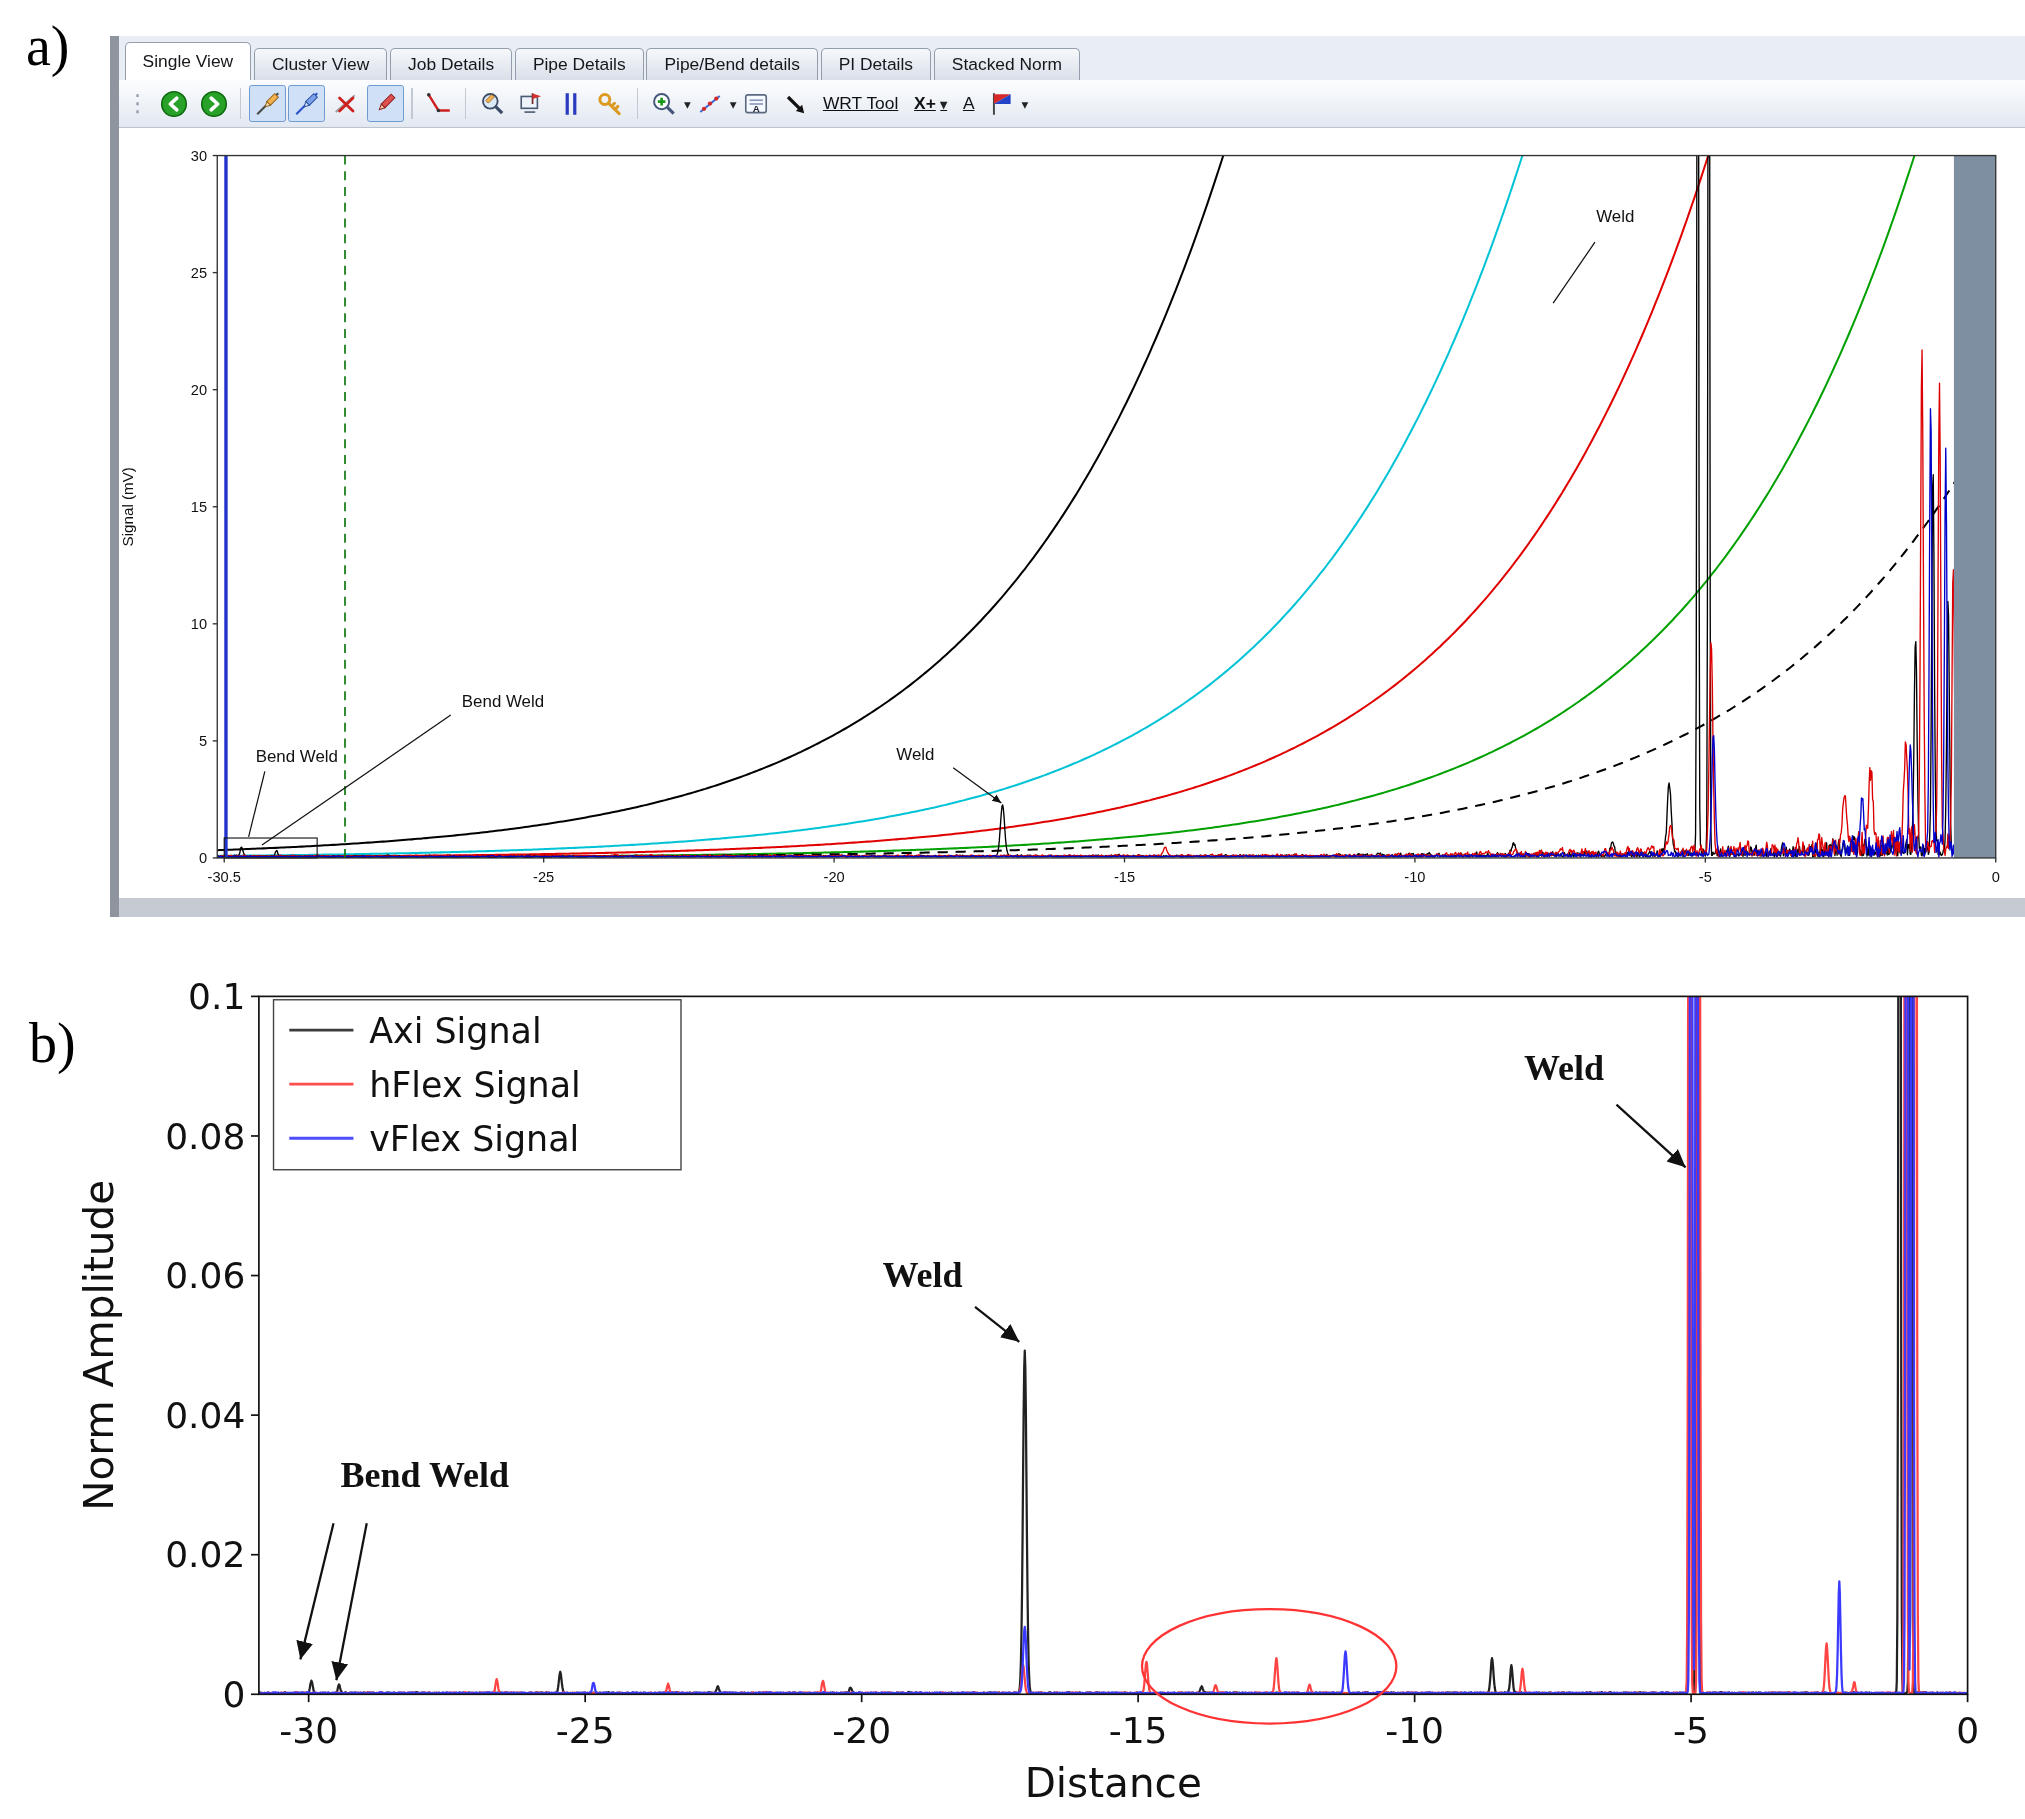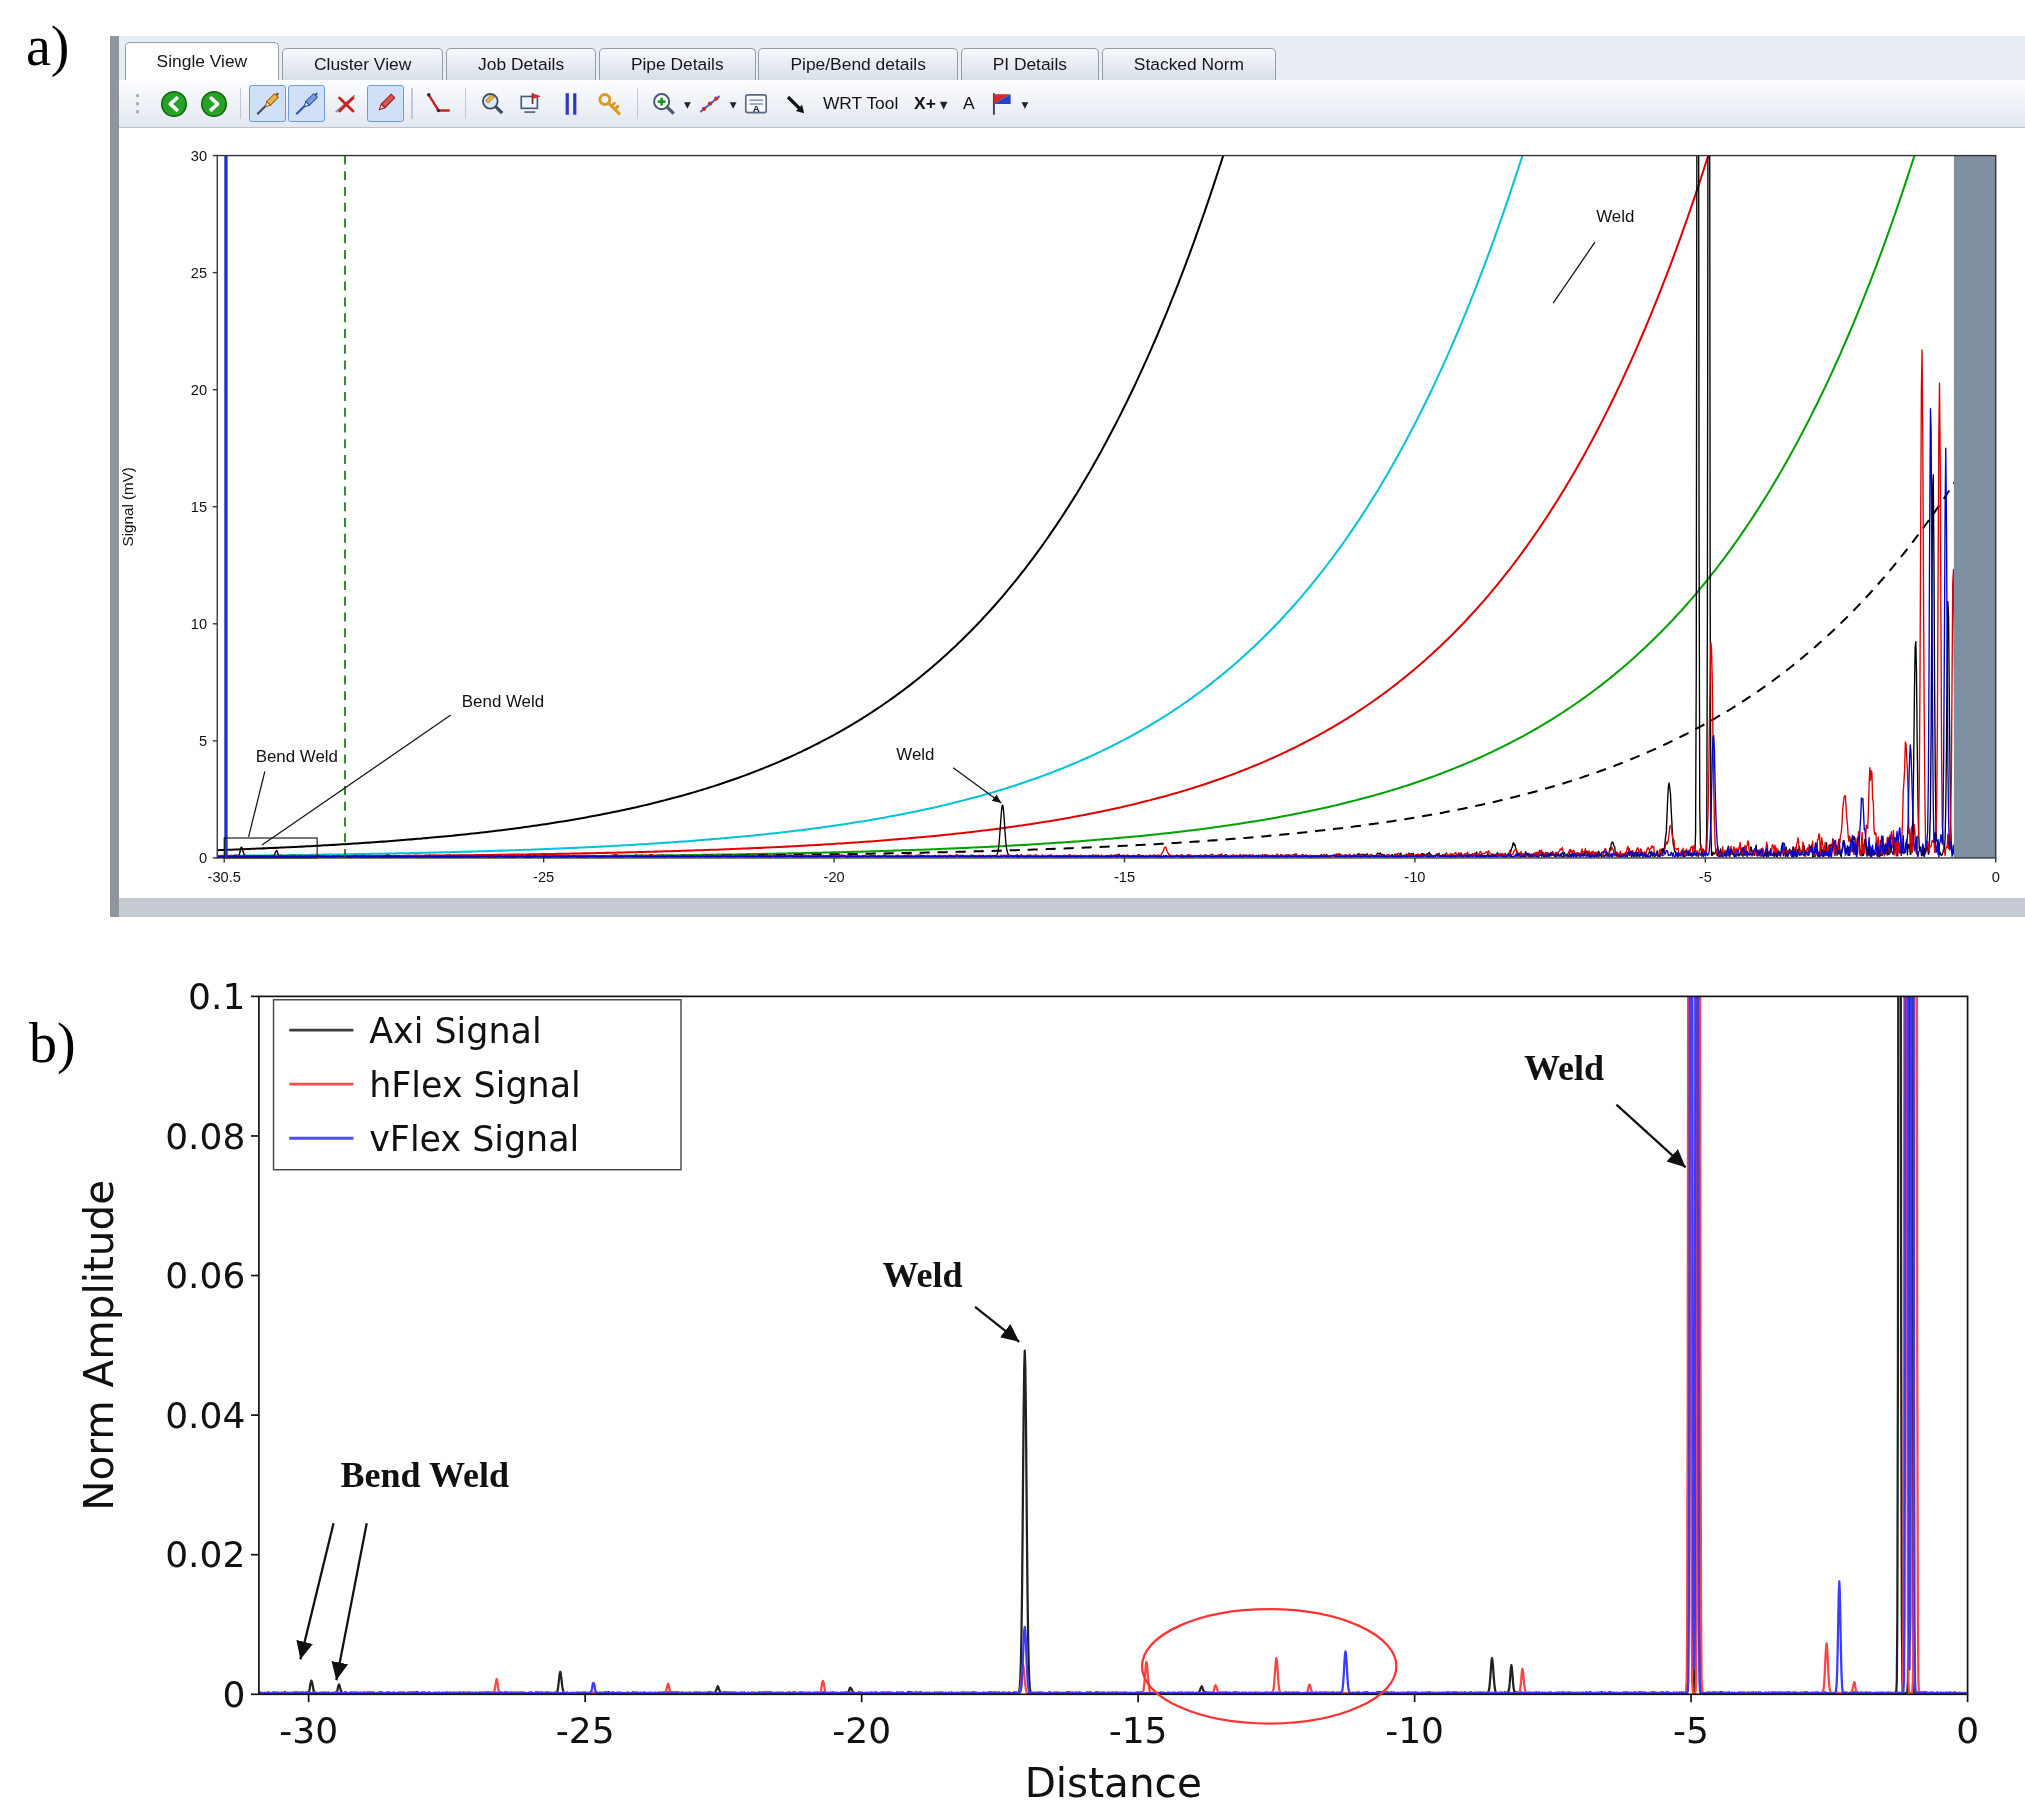--- a/index.html
+++ b/index.html
@@ -6,34 +6,34 @@
   #page{position:relative;width:2025px;height:1820px;background:#fff;overflow:hidden;
         font-family:"Liberation Sans",sans-serif;}
   .panel-label{position:absolute;font-family:"Liberation Serif",serif;font-size:56px;color:#000;}
   #label-a{left:26px;top:13.5px;}
   #label-b{left:29px;top:1011px;}
 
   
   #win-a{position:absolute;left:110px;top:36px;right:0;height:881px;background:#e9edf4;}
   .left-strip{position:absolute;left:0;top:0;bottom:0;width:9px;background:#8f959e;}
   #tabs{position:absolute;left:14.6px;top:3.4px;right:2.3px;height:41px;display:flex;align-items:flex-end;gap:2.8px;}
-  .tab{height:31.5px;display:flex;align-items:center;padding:0 31px;font-size:17.4px;color:#15171a;
+  .tab{height:31.5px;display:flex;align-items:center;padding:0 17px;font-size:17.4px;color:#15171a;
        background:linear-gradient(#f6f8fb,#d9dfe9);border:1.1px solid #939dab;border-bottom:none;
        border-radius:5px 5px 0 0;white-space:nowrap;}
   .tab.active{background:#fff;height:37px;}
   #toolbar{position:absolute;left:9px;right:0;top:44px;height:47px;
        background:linear-gradient(#fcfdff,#e2e8f1);border-bottom:1.1px solid #bcc3cd;
        display:flex;align-items:center;padding:0 5.6px;}
   .grip{color:#98a1b0;font-size:23.6px;line-height:23.6px;margin:0 5.6px 0 1.1px;}
   .tbicon{width:35px;height:35px;display:flex;align-items:center;justify-content:center;
        border:1.1px solid transparent;border-radius:2.8px;margin:0 1.1px;flex:0 0 auto;}
   .tbicon svg{width:28px;height:28px;}
   .tbicon.pressed{background:#cfe0f7;border-color:#6f9bd1;}
   .tbsep{width:1.1px;height:31.5px;background:#c3c9d2;margin:0 6.8px;flex:0 0 auto;}
-  .tbtext{font-size:17.4px;color:#101214;padding:0 7.9px;display:flex;align-items:center;gap:4.5px;white-space:nowrap;}
+  .tbtext{font-size:17.4px;color:#101214;padding:0 7.9px;display:flex;align-items:center;gap:4.5px;white-space:nowrap;text-decoration:underline;}
   .tbtext.bold{font-weight:bold;}
   .caret{font-size:13.5px;color:#222;}
   .chart-bg{position:absolute;left:9px;right:0;top:92px;bottom:19px;background:#fff;}
   .bottom-strip{position:absolute;left:9px;right:0;bottom:0;height:19px;background:#c6cbd3;}
 
   svg.chart{position:absolute;left:0;top:0;width:2025px;height:1820px;}
 </style>
 </head>
 <body>
 

